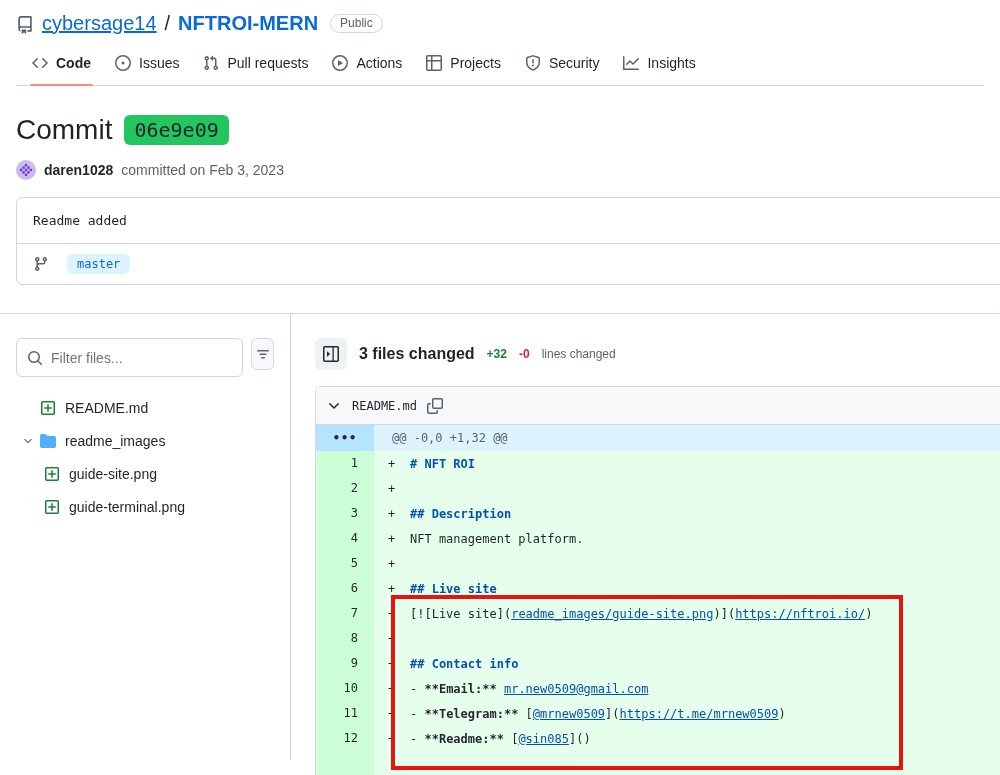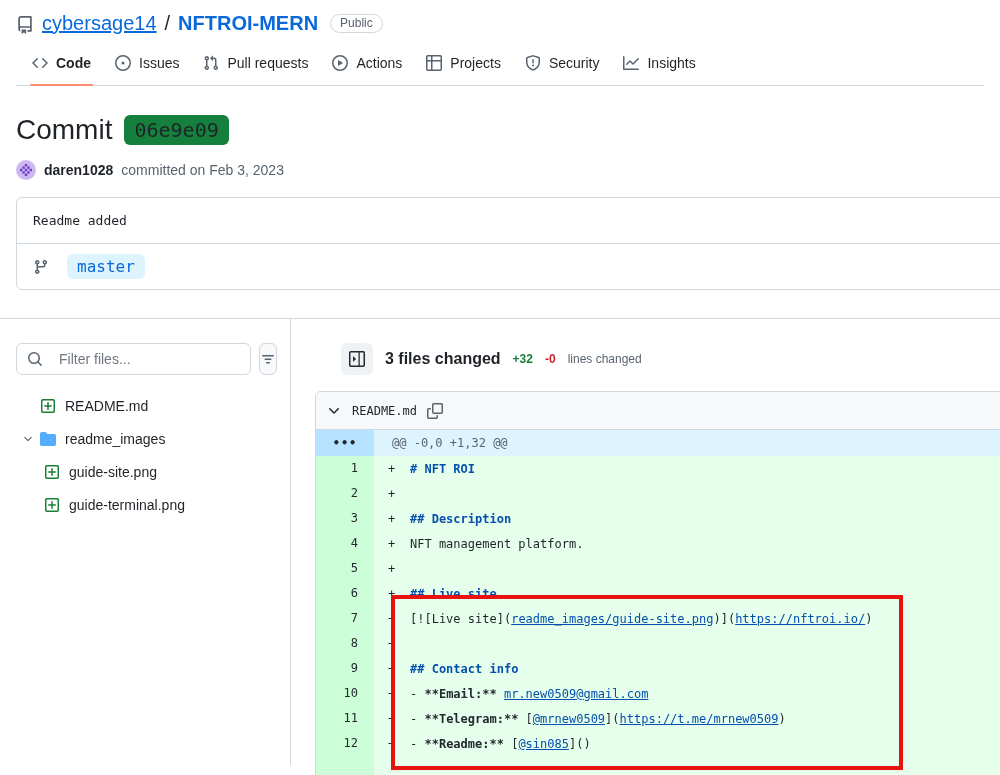--- a/index.html
+++ b/index.html
@@ -26,53 +26,53 @@
   .nav-wrap { border-bottom:1px solid #d0d7de; margin-top:14px; padding:0 8px; }
   .nav { display:flex; gap:8px; }
   .nav-item { position:relative; display:flex; align-items:center; gap:8px; font-size:14px; color:#1f2328; padding:6px 8px 14px 8px; cursor:pointer; }
   .nav-item .nicon { color:#59636e; }
   .nav-item.active { font-weight:700; }
   .nav-item.active .underline { position:absolute; left:6px; right:6px; bottom:-1px; height:2px; background:#fd8c73; border-radius:3px; }
 
   
   .commit-head { padding:28px 16px 0 16px; display:flex; align-items:center; gap:12px; }
   .commit-word { font-size:28px; font-weight:400; }
-  .sha-pill { font-size:20px; background:#15803d; border-radius:6px; padding:3px 10px; }
+  .sha-pill { font-size:20px; background:#22c55e; border-radius:6px; padding:3px 10px; }
   .author-row { padding:14px 16px 0 16px; display:flex; align-items:center; gap:8px; font-size:14px; }
   .avatar { width:20px; height:20px; border-radius:50%; background:#cdb9f0; display:flex; align-items:center; justify-content:center; cursor:pointer; }
   .author-name { font-weight:700; cursor:pointer; }
   .muted { color:#59636e; }
 
   .commit-card { margin:17px -10px 0 16px; border:1px solid #d0d7de; border-radius:6px; }
   .commit-msg { padding:15px 16px; font-size:13px; }
   .branch-row { border-top:1px solid #d0d7de; padding:10px 16px; display:flex; align-items:center; gap:18px; }
   .branch-icon { color:#59636e; }
-  .branch-pill { font-size:16px; color:#0969da; background:#ddf4ff; border-radius:6px; padding:3px 10px; cursor:pointer; }
+  .branch-pill { font-size:12px; color:#0969da; background:#ddf4ff; border-radius:6px; padding:3px 10px; cursor:pointer; }
 
   
   .lower { margin-top:28px; border-top:1px solid #d0d7de; display:flex; height:447px; }
   .sidebar { width:291px; min-width:291px; border-right:1px solid #d0d7de; padding:24px 16px 0 16px; }
   .filter-row { display:flex; gap:8px; }
-  .filter-box { flex:1; display:flex; align-items:center; gap:16px; height:32px; border:1px solid #d0d7de; border-radius:6px; padding:0 10px; background:#fff; }
+  .filter-box { flex:1; display:flex; align-items:center; gap:8px; height:39px; border:1px solid #d0d7de; border-radius:6px; padding:0 10px; background:#fff; }
   .filter-box .ficon { color:#59636e; }
   .filter-input { border:none; outline:none; flex:1; font-size:14px; color:#1f2328; background:transparent; }
   .filter-input::placeholder { color:#6e7781; }
   .filter-btn { width:32px; height:32px; border:1px solid #d0d7de; background:#f6f8fa; border-radius:6px; display:flex; align-items:center; justify-content:center; color:#59636e; cursor:pointer; }
 
   .tree { margin-top:14px; }
   .tree-row { display:flex; align-items:center; height:33px; font-size:14px; cursor:pointer; border-radius:6px; }
   .tree-row .chev { width:24px; display:flex; justify-content:center; color:#59636e; }
   .tree-row .spacer { width:24px; }
   .tree-row .ticon { margin-right:9px; }
   .tree-row.lvl1 { padding-left:28px; }
   .icon-added { color:#1a7f37; }
   .icon-folder { color:#54aeff; }
 
   .main { flex:1; min-width:0; padding:24px 0 0 24px; }
-  .files-header { display:flex; align-items:center; gap:12px; height:32px;margin-left:26px; }
+  .files-header { display:flex; align-items:center; gap:12px; height:32px; }
   .collapse-btn { width:32px; height:32px; border:none; background:#eff2f5; border-radius:6px; display:flex; align-items:center; justify-content:center; color:#24292f; cursor:pointer; }
   .files-changed { font-size:16px; font-weight:700; }
   .stat { font-size:12px; font-weight:700; }
   .stat.add { color:#1a7f37; }
   .stat.del { color:#d1242f; }
   .lines-changed { font-size:12px; color:#59636e; }
 
   .diff-card { margin:16px -10px 0 0; border:1px solid #d0d7de; border-radius:6px 6px 0 0; overflow:hidden; }
   .file-header { height:38px; background:#f6f8fa; border-bottom:1px solid #d0d7de; display:flex; align-items:center; gap:10px; padding:0 10px; }
   .file-header .fchev { color:#24292f; cursor:pointer; }

